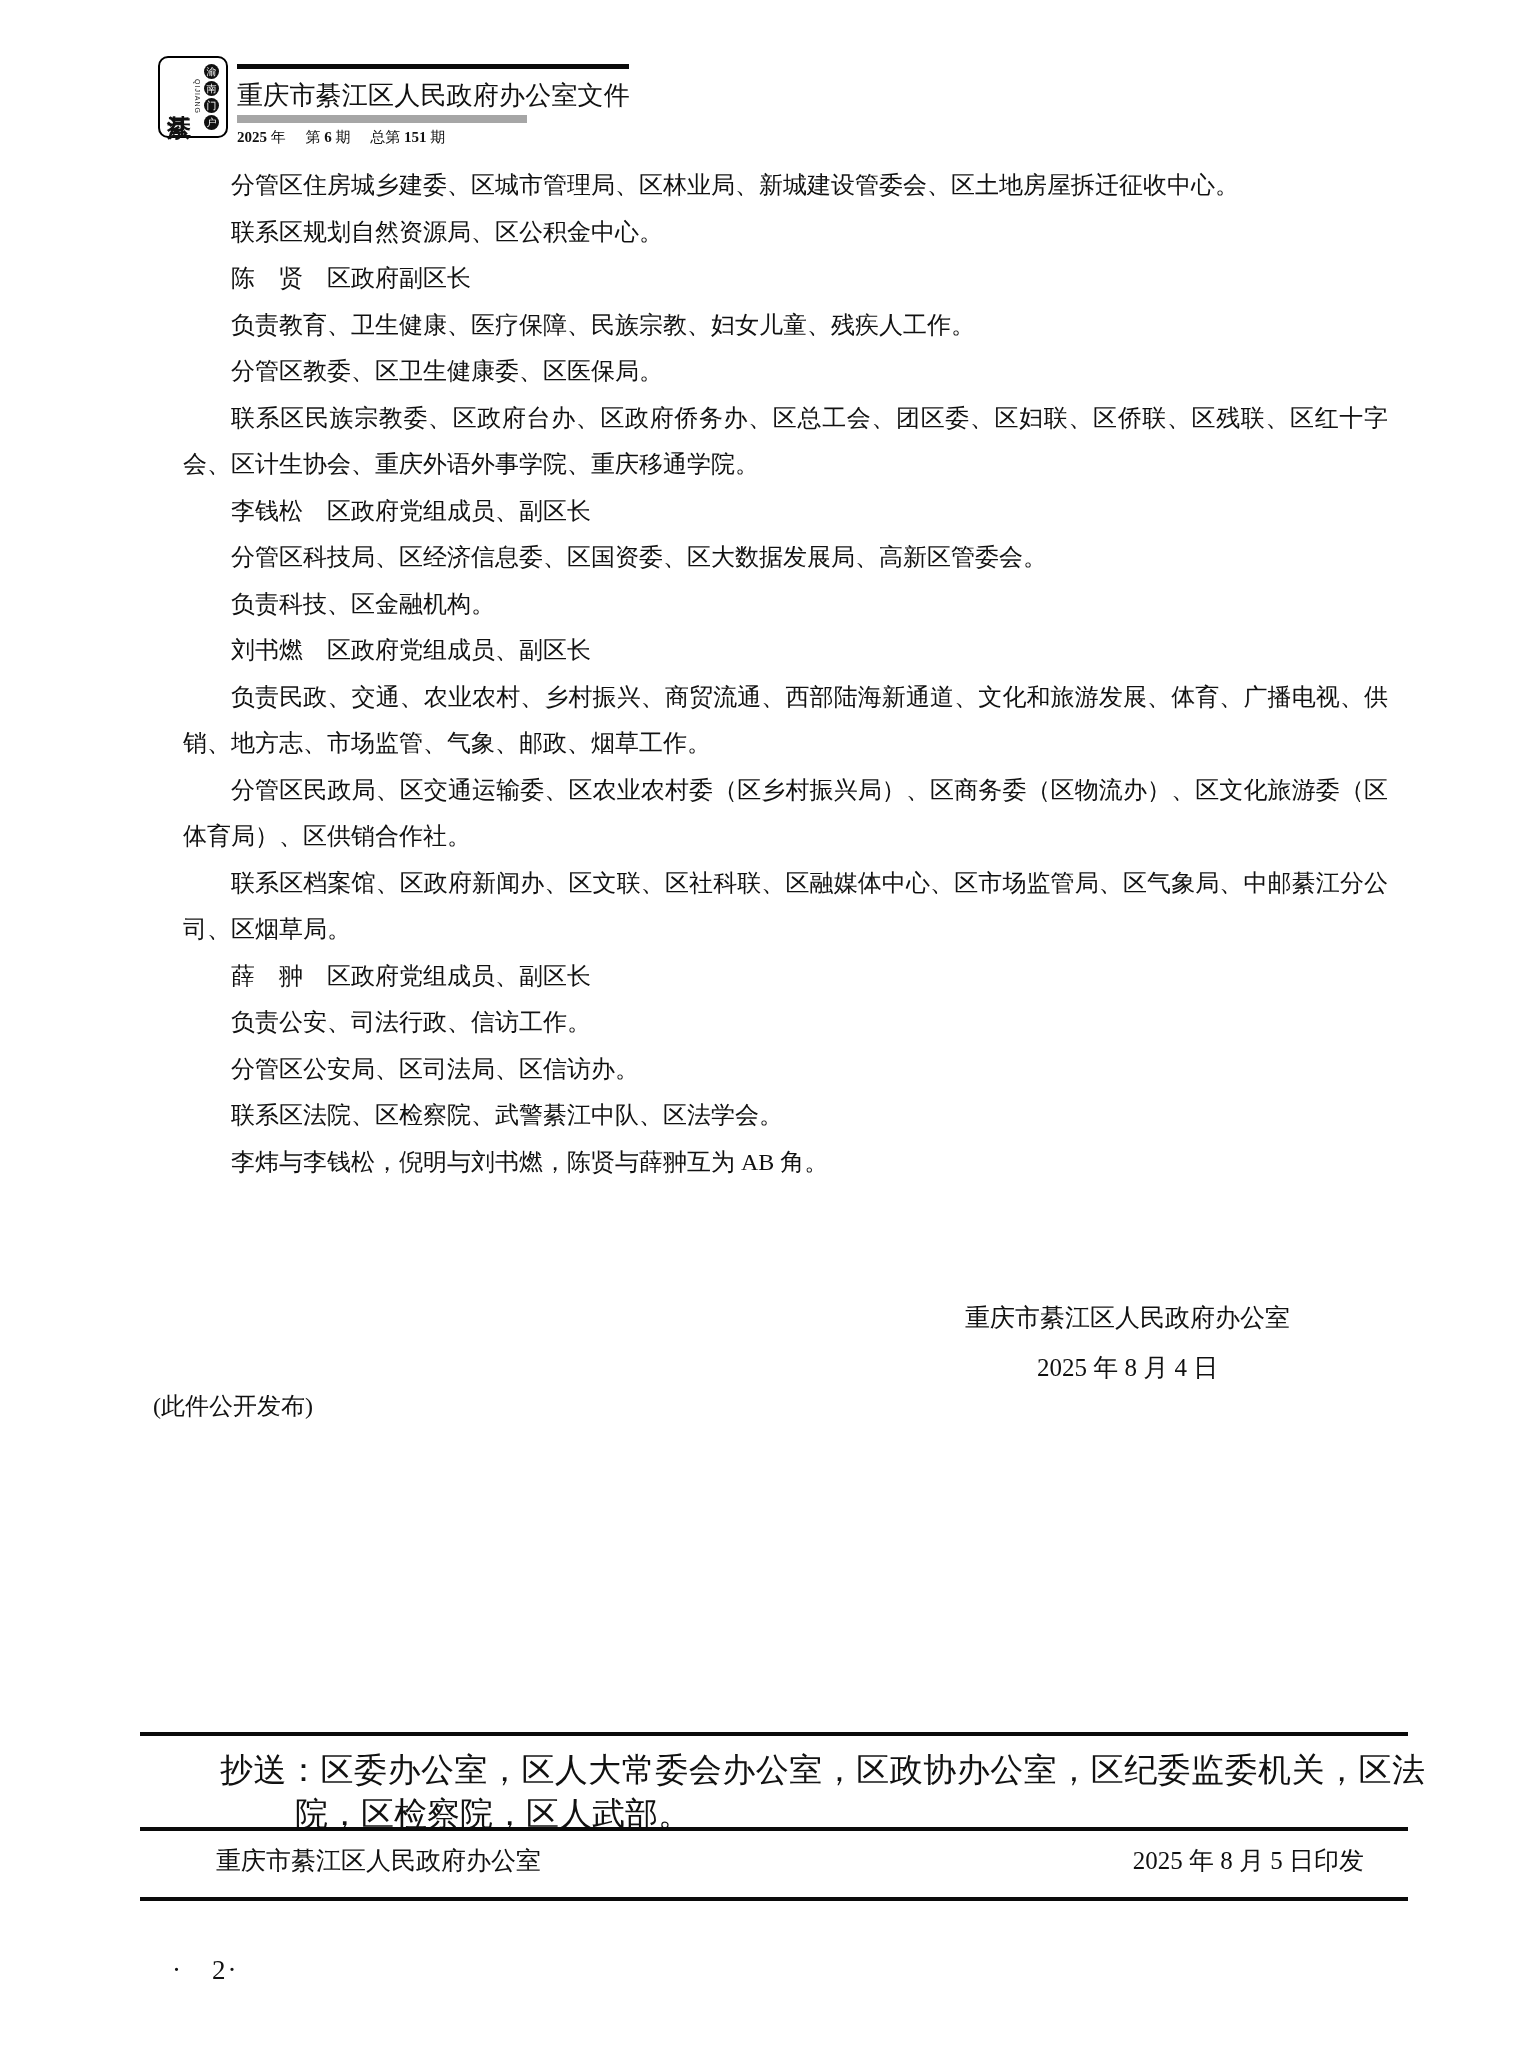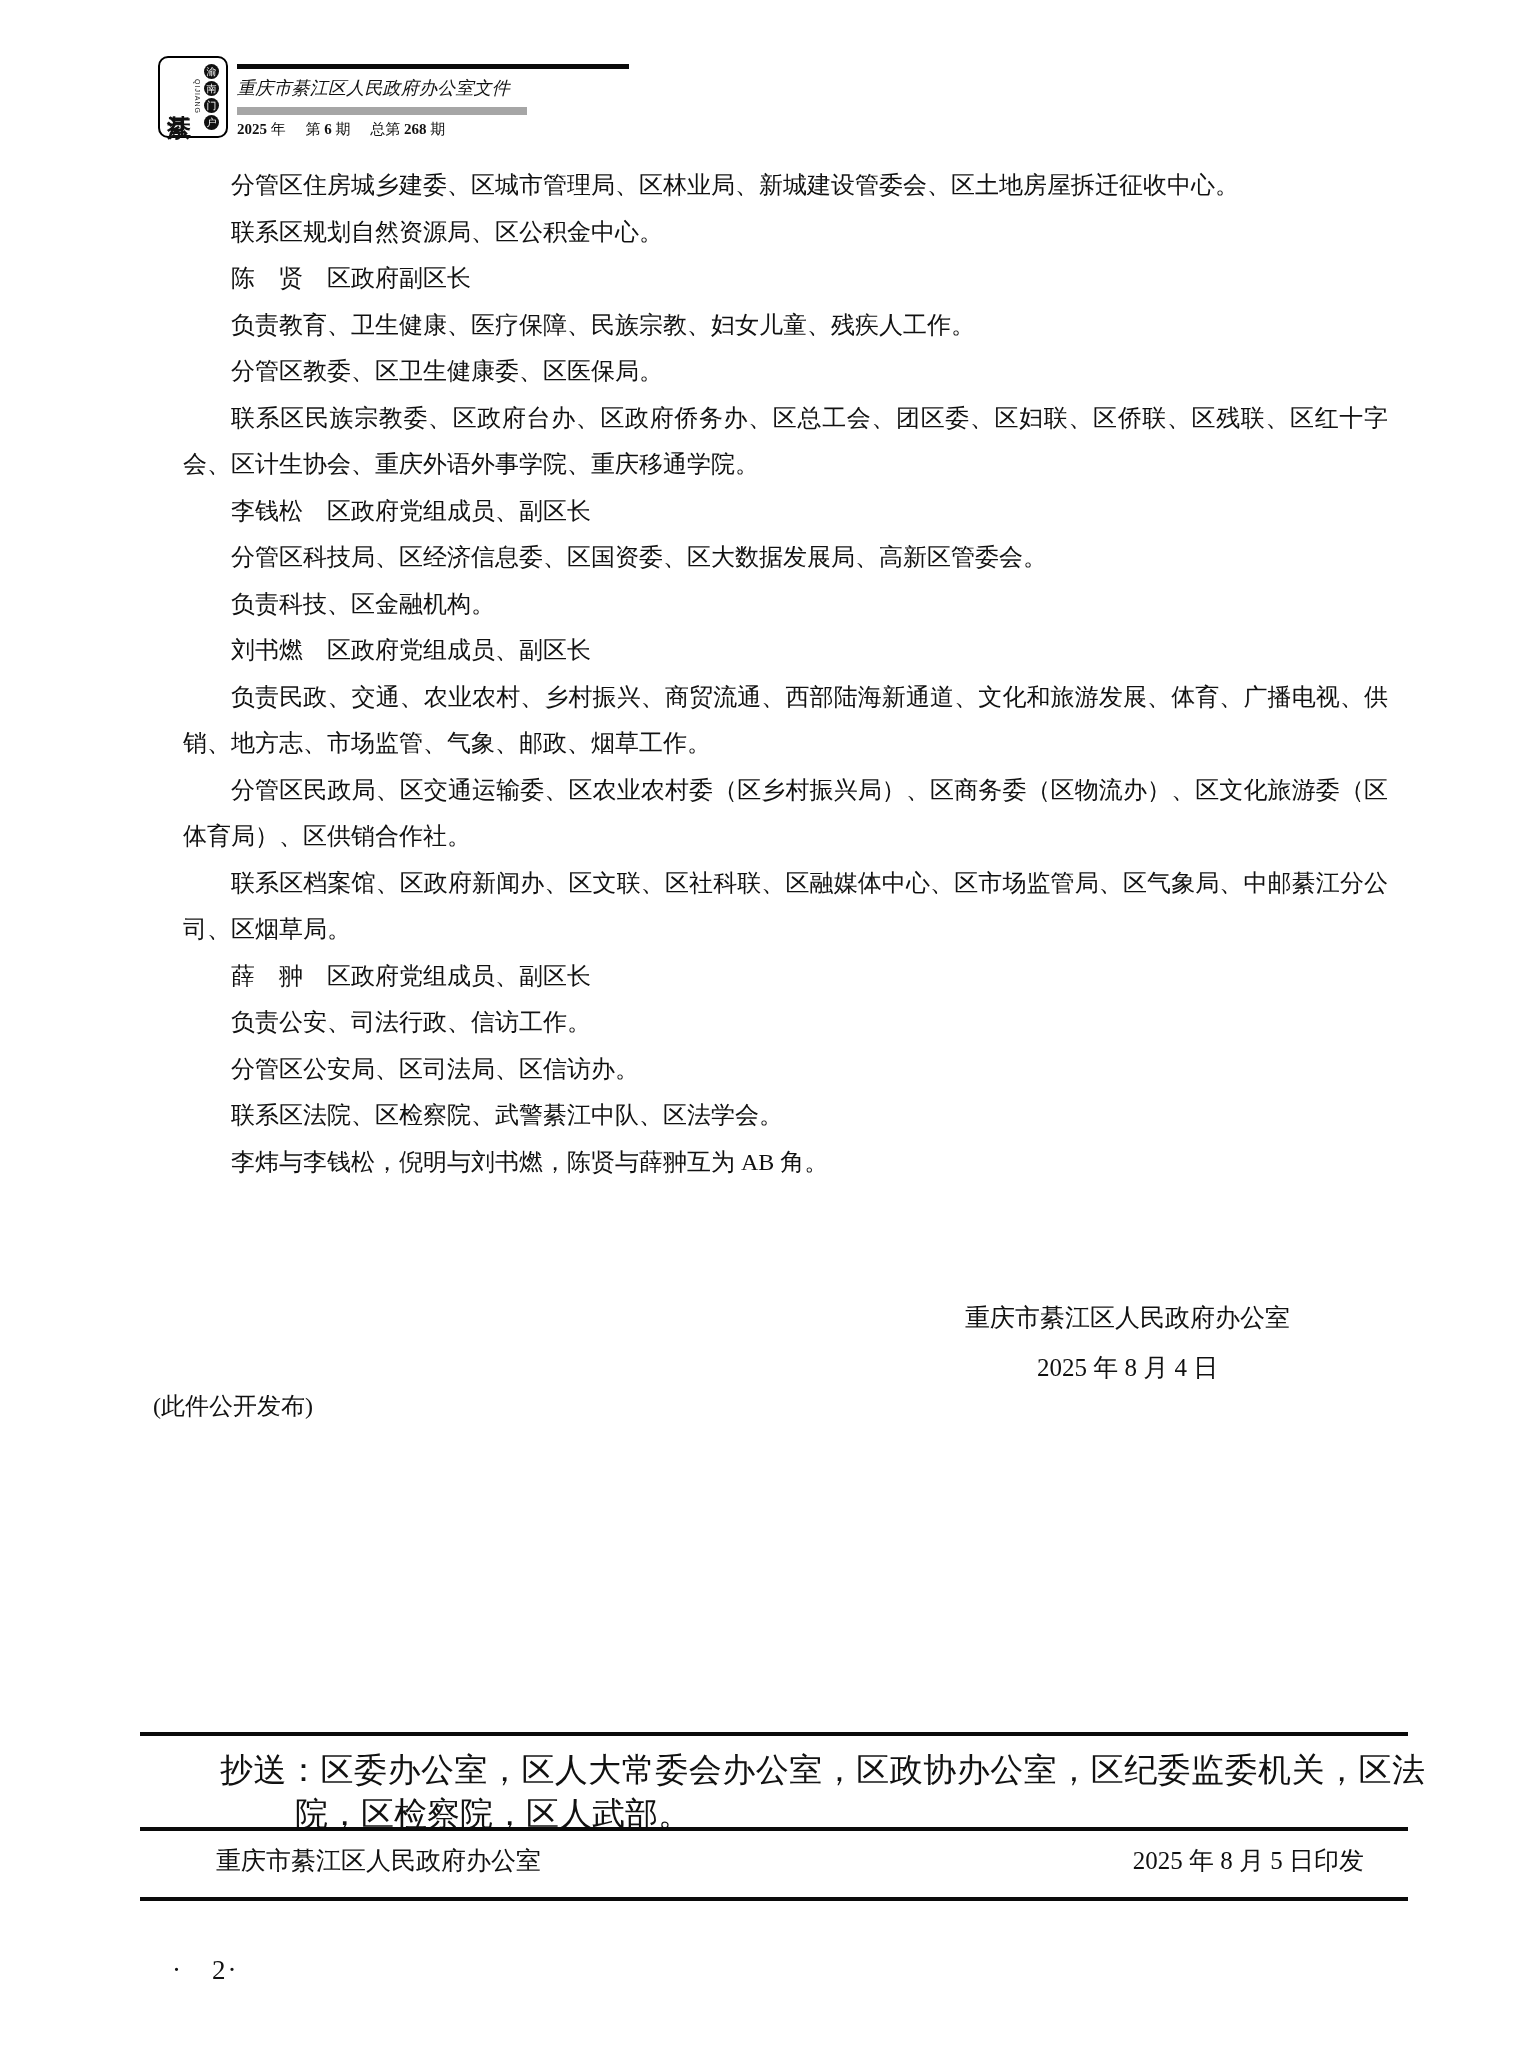--- a/index.html
+++ b/index.html
@@ -32,22 +32,22 @@
   }
   .logo-seals{display:flex;flex-direction:column;gap:2px;}
   .logo-seals span{
     display:block;width:15px;height:15px;border-radius:50%;
     background:#101010;color:#fff;font-size:10px;line-height:15px;
     text-align:center;
   }
   .masthead-right{position:absolute;left:237px;top:64px;width:392px;}
   .rule-black{height:5px;background:#0a0a0a;}
   .masthead-title{
-    font-size:18px;line-height:34px;margin-top:2px;
-    white-space:nowrap;letter-spacing:0.2px;font-style:italic;
+    font-size:26px;line-height:34px;margin-top:10px;
+    white-space:nowrap;letter-spacing:0.2px;
   }
   .rule-gray{height:8px;width:290px;background:#a6a6a6;margin-top:2px;}
   .issue-line{margin-top:5px;font-size:15px;white-space:nowrap;}
   .issue-line .grp{margin-right:16px;}
   .issue-line .num{font-weight:bold;}
   
   .body-text{
     position:absolute;left:163px;top:162px;width:1205px;
     font-size:24px;line-height:46.5px;
     text-align:justify;text-justify:inter-ideograph;
@@ -95,21 +95,21 @@
       </span>
   </div>
 
   <div class="masthead-right">
     <div class="rule-black"></div>
     <div class="masthead-title">重庆市綦江区人民政府办公室文件</div>
     <div class="rule-gray"></div>
     <div class="issue-line">
       <span class="grp"><span class="num">2025</span> <span>年</span></span>
       <span class="grp"><span>第</span> <span class="num">6</span> <span>期</span></span>
-      <span class="grp"><span>总第</span> <span class="num">268</span> <span>期</span></span>
+      <span class="grp"><span>总第</span> <span class="num">151</span> <span>期</span></span>
     </div>
   </div>
 
   <div class="body-text">
       <p>分管区住房城乡建委、区城市管理局、区林业局、新城建设管委会、区土地房屋拆迁征收中心。</p>
       <p>联系区规划自然资源局、区公积金中心。</p>
       <p>陈　贤　区政府副区长</p>
       <p>负责教育、卫生健康、医疗保障、民族宗教、妇女儿童、残疾人工作。</p>
       <p>分管区教委、区卫生健康委、区医保局。</p>
       <p>联系区民族宗教委、区政府台办、区政府侨务办、区总工会、团区委、区妇联、区侨联、区残联、区红十字会、区计生协会、重庆外语外事学院、重庆移通学院。</p>

